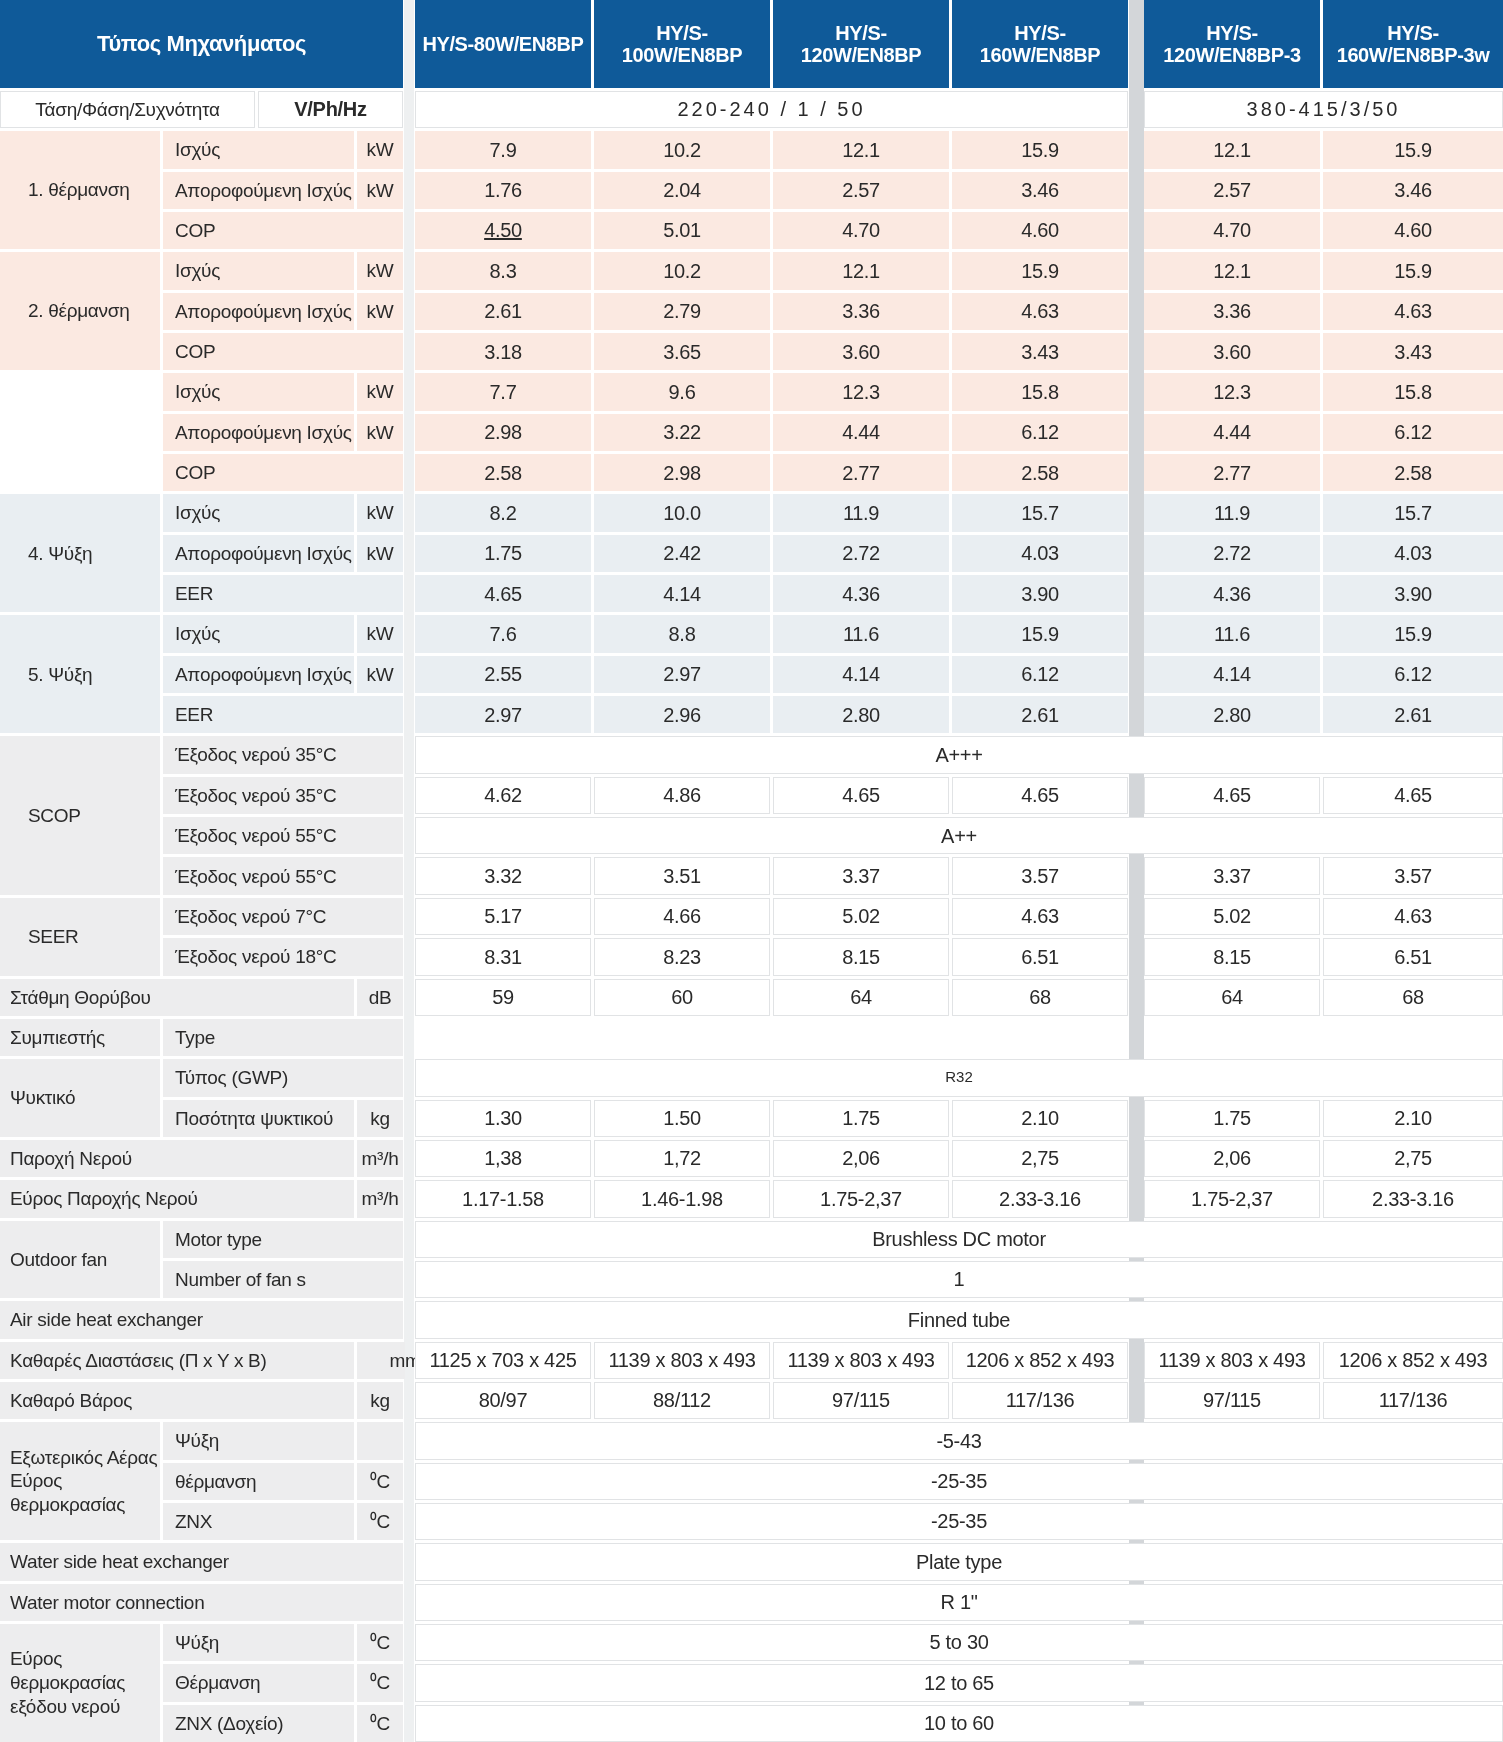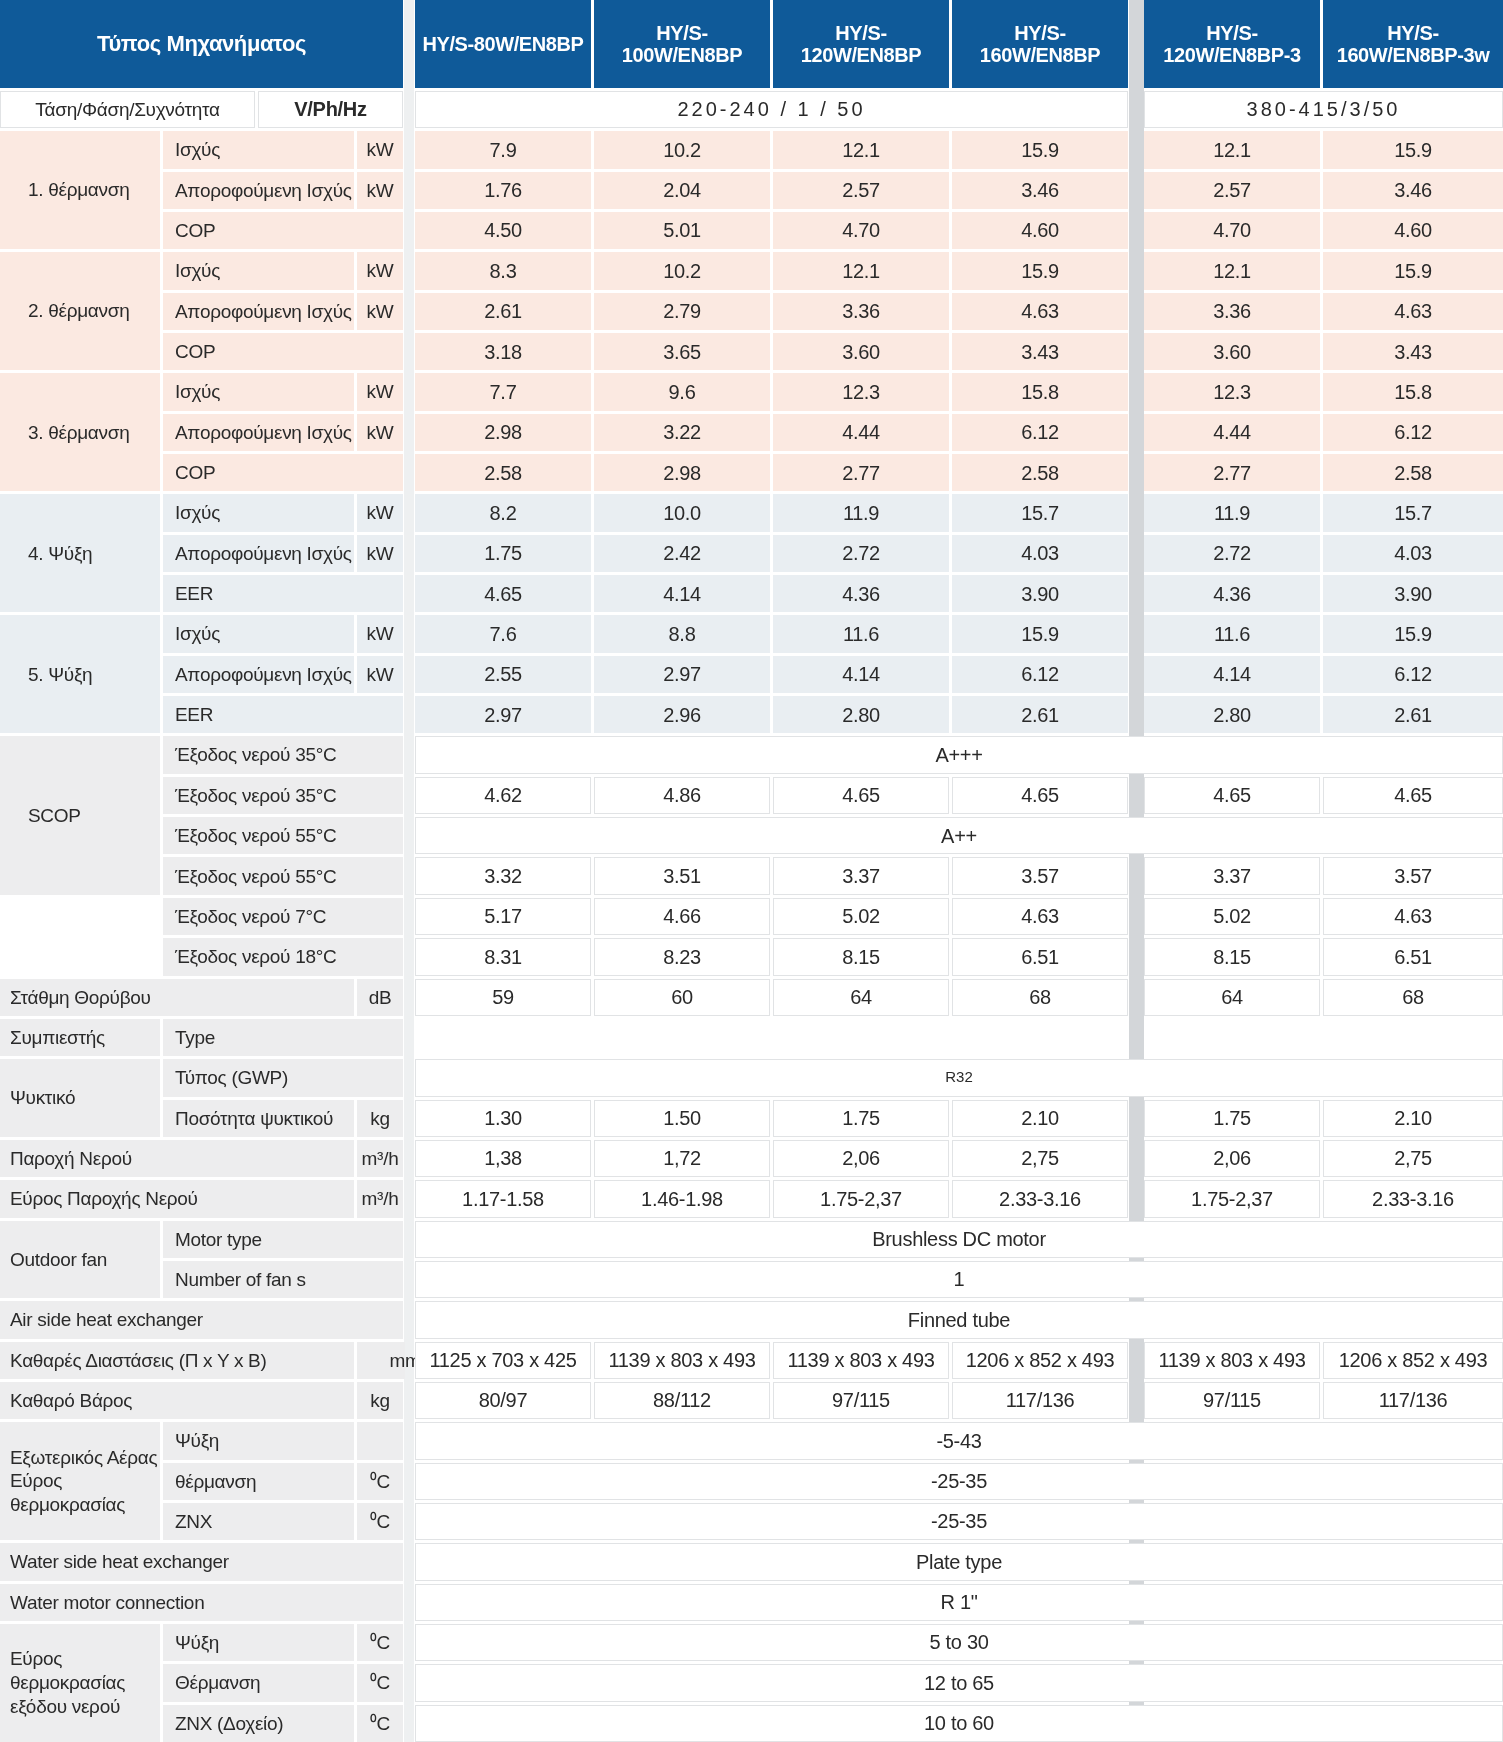--- a/index.html
+++ b/index.html
@@ -74,21 +74,21 @@
       <div class="cell val bg-pink" style="grid-area: 3 / 12 / auto / 13;">15.9</div>
       <div class="cell param bg-pink" style="grid-area: 4 / 2 / auto / 4;">Αποροφούμενη Ισχύς</div>
       <div class="cell unit bg-pink" style="grid-area: 4 / 4 / auto / 5;">kW</div>
       <div class="cell val bg-pink" style="grid-area: 4 / 6 / auto / 7;">1.76</div>
       <div class="cell val bg-pink" style="grid-area: 4 / 7 / auto / 8;">2.04</div>
       <div class="cell val bg-pink" style="grid-area: 4 / 8 / auto / 9;">2.57</div>
       <div class="cell val bg-pink" style="grid-area: 4 / 9 / auto / 10;">3.46</div>
       <div class="cell val bg-pink" style="grid-area: 4 / 11 / auto / 12;">2.57</div>
       <div class="cell val bg-pink" style="grid-area: 4 / 12 / auto / 13;">3.46</div>
       <div class="cell param bg-pink" style="grid-area: 5 / 2 / auto / 5;">COP</div>
-      <div class="cell val bg-pink" style="grid-area: 5 / 6 / auto / 7;">4.50</div>
+      <div class="cell val bg-pink" style="grid-area: 5 / 6 / auto / 7; text-decoration: underline;">4.50</div>
       <div class="cell val bg-pink" style="grid-area: 5 / 7 / auto / 8;">5.01</div>
       <div class="cell val bg-pink" style="grid-area: 5 / 8 / auto / 9;">4.70</div>
       <div class="cell val bg-pink" style="grid-area: 5 / 9 / auto / 10;">4.60</div>
       <div class="cell val bg-pink" style="grid-area: 5 / 11 / auto / 12;">4.70</div>
       <div class="cell val bg-pink" style="grid-area: 5 / 12 / auto / 13;">4.60</div>
       <div class="cell lbl wrapname bg-pink indent" style="grid-area: 6 / 1 / span 3 / 2;">2. θέρμανση</div>
       <div class="cell param bg-pink" style="grid-area: 6 / 2 / auto / 4;">Ισχύς</div>
       <div class="cell unit bg-pink" style="grid-area: 6 / 4 / auto / 5;">kW</div>
       <div class="cell val bg-pink" style="grid-area: 6 / 6 / auto / 7;">8.3</div>
       <div class="cell val bg-pink" style="grid-area: 6 / 7 / auto / 8;">10.2</div>
@@ -104,21 +104,20 @@
       <div class="cell val bg-pink" style="grid-area: 7 / 9 / auto / 10;">4.63</div>
       <div class="cell val bg-pink" style="grid-area: 7 / 11 / auto / 12;">3.36</div>
       <div class="cell val bg-pink" style="grid-area: 7 / 12 / auto / 13;">4.63</div>
       <div class="cell param bg-pink" style="grid-area: 8 / 2 / auto / 5;">COP</div>
       <div class="cell val bg-pink" style="grid-area: 8 / 6 / auto / 7;">3.18</div>
       <div class="cell val bg-pink" style="grid-area: 8 / 7 / auto / 8;">3.65</div>
       <div class="cell val bg-pink" style="grid-area: 8 / 8 / auto / 9;">3.60</div>
       <div class="cell val bg-pink" style="grid-area: 8 / 9 / auto / 10;">3.43</div>
       <div class="cell val bg-pink" style="grid-area: 8 / 11 / auto / 12;">3.60</div>
       <div class="cell val bg-pink" style="grid-area: 8 / 12 / auto / 13;">3.43</div>
-      <div class="cell lbl wrapname bg-pink indent" style="grid-area: 9 / 1 / span 3 / 2;">3. θέρμανση</div>
       <div class="cell param bg-pink" style="grid-area: 9 / 2 / auto / 4;">Ισχύς</div>
       <div class="cell unit bg-pink" style="grid-area: 9 / 4 / auto / 5;">kW</div>
       <div class="cell val bg-pink" style="grid-area: 9 / 6 / auto / 7;">7.7</div>
       <div class="cell val bg-pink" style="grid-area: 9 / 7 / auto / 8;">9.6</div>
       <div class="cell val bg-pink" style="grid-area: 9 / 8 / auto / 9;">12.3</div>
       <div class="cell val bg-pink" style="grid-area: 9 / 9 / auto / 10;">15.8</div>
       <div class="cell val bg-pink" style="grid-area: 9 / 11 / auto / 12;">12.3</div>
       <div class="cell val bg-pink" style="grid-area: 9 / 12 / auto / 13;">15.8</div>
       <div class="cell param bg-pink" style="grid-area: 10 / 2 / auto / 4;">Αποροφούμενη Ισχύς</div>
       <div class="cell unit bg-pink" style="grid-area: 10 / 4 / auto / 5;">kW</div>
@@ -195,20 +194,21 @@
       <div class="cell val c-white" style="grid-area: 19 / 12 / auto / 13;">4.65</div>
       <div class="cell param bg-gray" style="grid-area: 20 / 2 / auto / 5;">Έξοδος νερού 55°C</div>
       <div class="cell val c-white span-cell" style="grid-area: 20 / 6 / auto / 13;">A++</div>
       <div class="cell param bg-gray" style="grid-area: 21 / 2 / auto / 5;">Έξοδος νερού 55°C</div>
       <div class="cell val c-white" style="grid-area: 21 / 6 / auto / 7;">3.32</div>
       <div class="cell val c-white" style="grid-area: 21 / 7 / auto / 8;">3.51</div>
       <div class="cell val c-white" style="grid-area: 21 / 8 / auto / 9;">3.37</div>
       <div class="cell val c-white" style="grid-area: 21 / 9 / auto / 10;">3.57</div>
       <div class="cell val c-white" style="grid-area: 21 / 11 / auto / 12;">3.37</div>
       <div class="cell val c-white" style="grid-area: 21 / 12 / auto / 13;">3.57</div>
+      <div class="cell lbl wrapname bg-gray indent" style="grid-area: 22 / 1 / span 2 / 2;">SEER</div>
       <div class="cell param bg-gray" style="grid-area: 22 / 2 / auto / 5;">Έξοδος νερού 7°C</div>
       <div class="cell val c-white" style="grid-area: 22 / 6 / auto / 7; text-align: right;">5.17</div>
       <div class="cell val c-white" style="grid-area: 22 / 7 / auto / 8;">4.66</div>
       <div class="cell val c-white" style="grid-area: 22 / 8 / auto / 9;">5.02</div>
       <div class="cell val c-white" style="grid-area: 22 / 9 / auto / 10;">4.63</div>
       <div class="cell val c-white" style="grid-area: 22 / 11 / auto / 12;">5.02</div>
       <div class="cell val c-white" style="grid-area: 22 / 12 / auto / 13;">4.63</div>
       <div class="cell param bg-gray" style="grid-area: 23 / 2 / auto / 5;">Έξοδος νερού 18°C</div>
       <div class="cell val c-white" style="grid-area: 23 / 6 / auto / 7;">8.31</div>
       <div class="cell val c-white" style="grid-area: 23 / 7 / auto / 8;">8.23</div>

